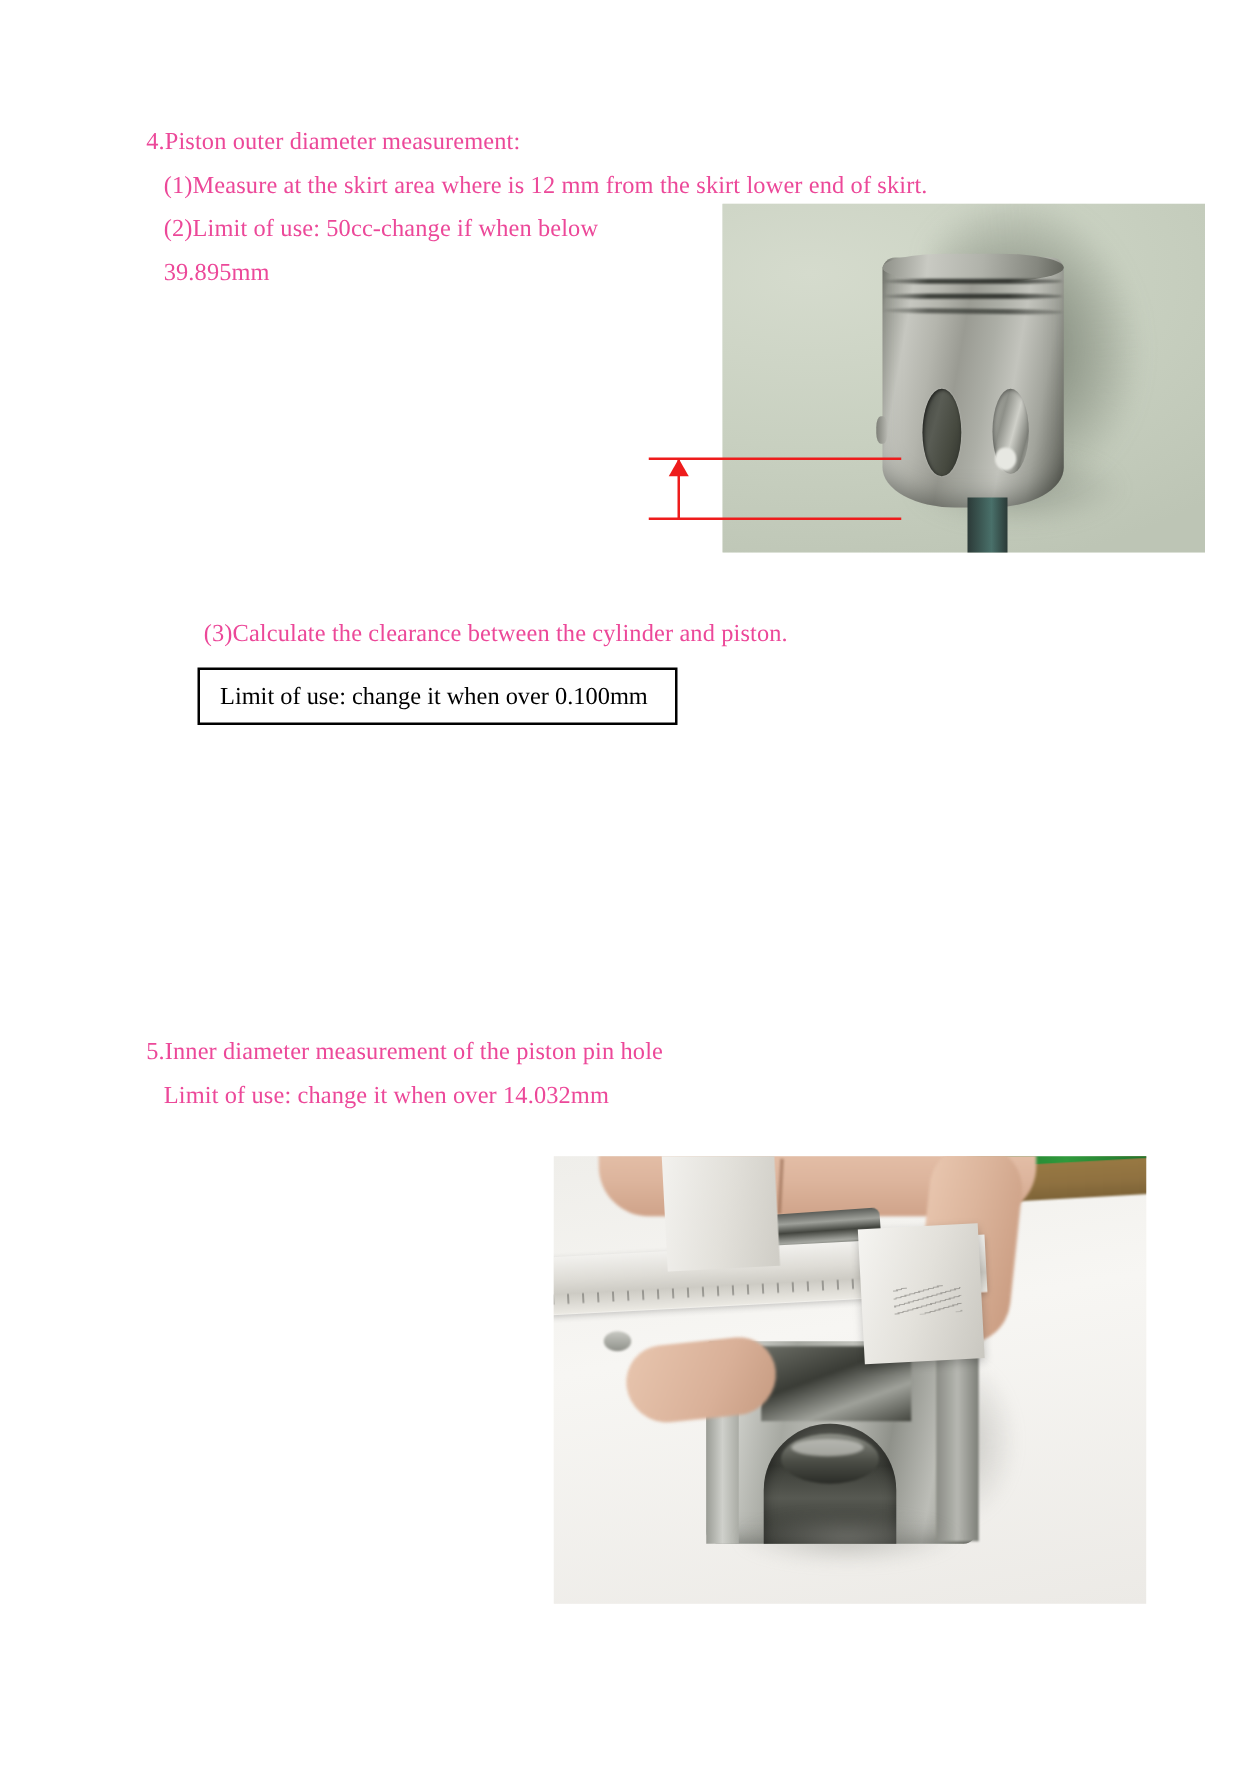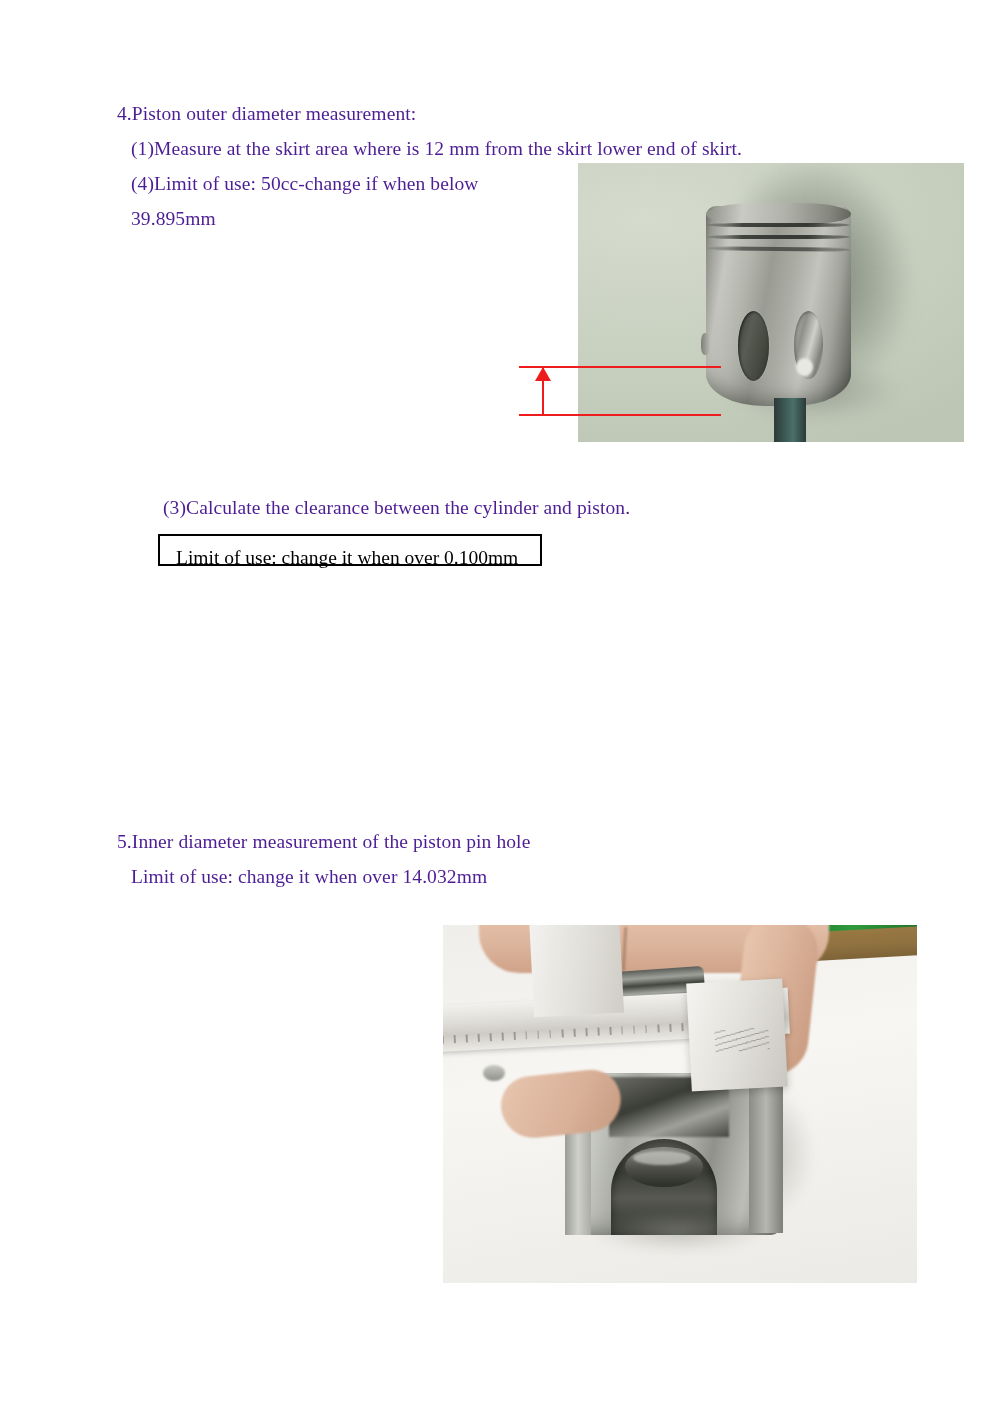--- a/index.html
+++ b/index.html
@@ -19,42 +19,42 @@
     background: #ffffff;
     overflow: hidden;
   }
 
   
   .txt {
     position: absolute;
     font-family: "Liberation Serif", "DejaVu Serif", serif;
     font-size: 19.5px;
     line-height: 35px;
-    color: #4c1d95;
+    color: #ec4899;
     white-space: pre;
     letter-spacing: .1px;
   }
   .l-head   { left: 117px; }
   .l-indent { left: 131px; }
 
   #line-4   { top: 96px;  }
   #line-4-1 { top: 131px; }
   #line-4-2 { top: 166px; }
   #line-4-3 { top: 201px; }
   #line-4-4 { top: 490px; margin-left: 32px; }
   #line-5   { top: 824px; }
   #line-5-1 { top: 859px; text-align: center; }
 
   
   #limit-box {
     position: absolute;
     left: 158px;
     top: 534px;
     width: 384px;
-    height: 32px;
+    height: 46px;
     border: 2.5px solid #000;
     box-sizing: border-box;
     background: #fff;
   }
   #limit-box .box-text {
     position: absolute;
     left: 16px;
     top: 9px;
     font-size: 19.5px;
     line-height: 26px;
@@ -387,21 +387,21 @@
 </style>
 </head>
 <body>
 
 <div id="page">
 
   <div class="txt l-head" id="line-4">4.Piston outer diameter measurement:</div>
 
   <div class="txt l-indent" id="line-4-1">(1)Measure at the skirt area where is 12 mm from the skirt lower end of skirt.</div>
 
-  <div class="txt l-indent" id="line-4-2">(4)Limit of use: 50cc-change if when below</div>
+  <div class="txt l-indent" id="line-4-2">(2)Limit of use: 50cc-change if when below</div>
 
   <div class="txt l-indent" id="line-4-3">39.895mm</div>
 
   <div class="txt l-indent" id="line-4-4">(3)Calculate the clearance between the cylinder and piston.</div>
 
   <div id="limit-box">
     <div class="box-text">Limit of use: change it when over 0.100mm</div>
   </div>
 
   <div class="txt l-head" id="line-5">5.Inner diameter measurement of the piston pin hole</div>

